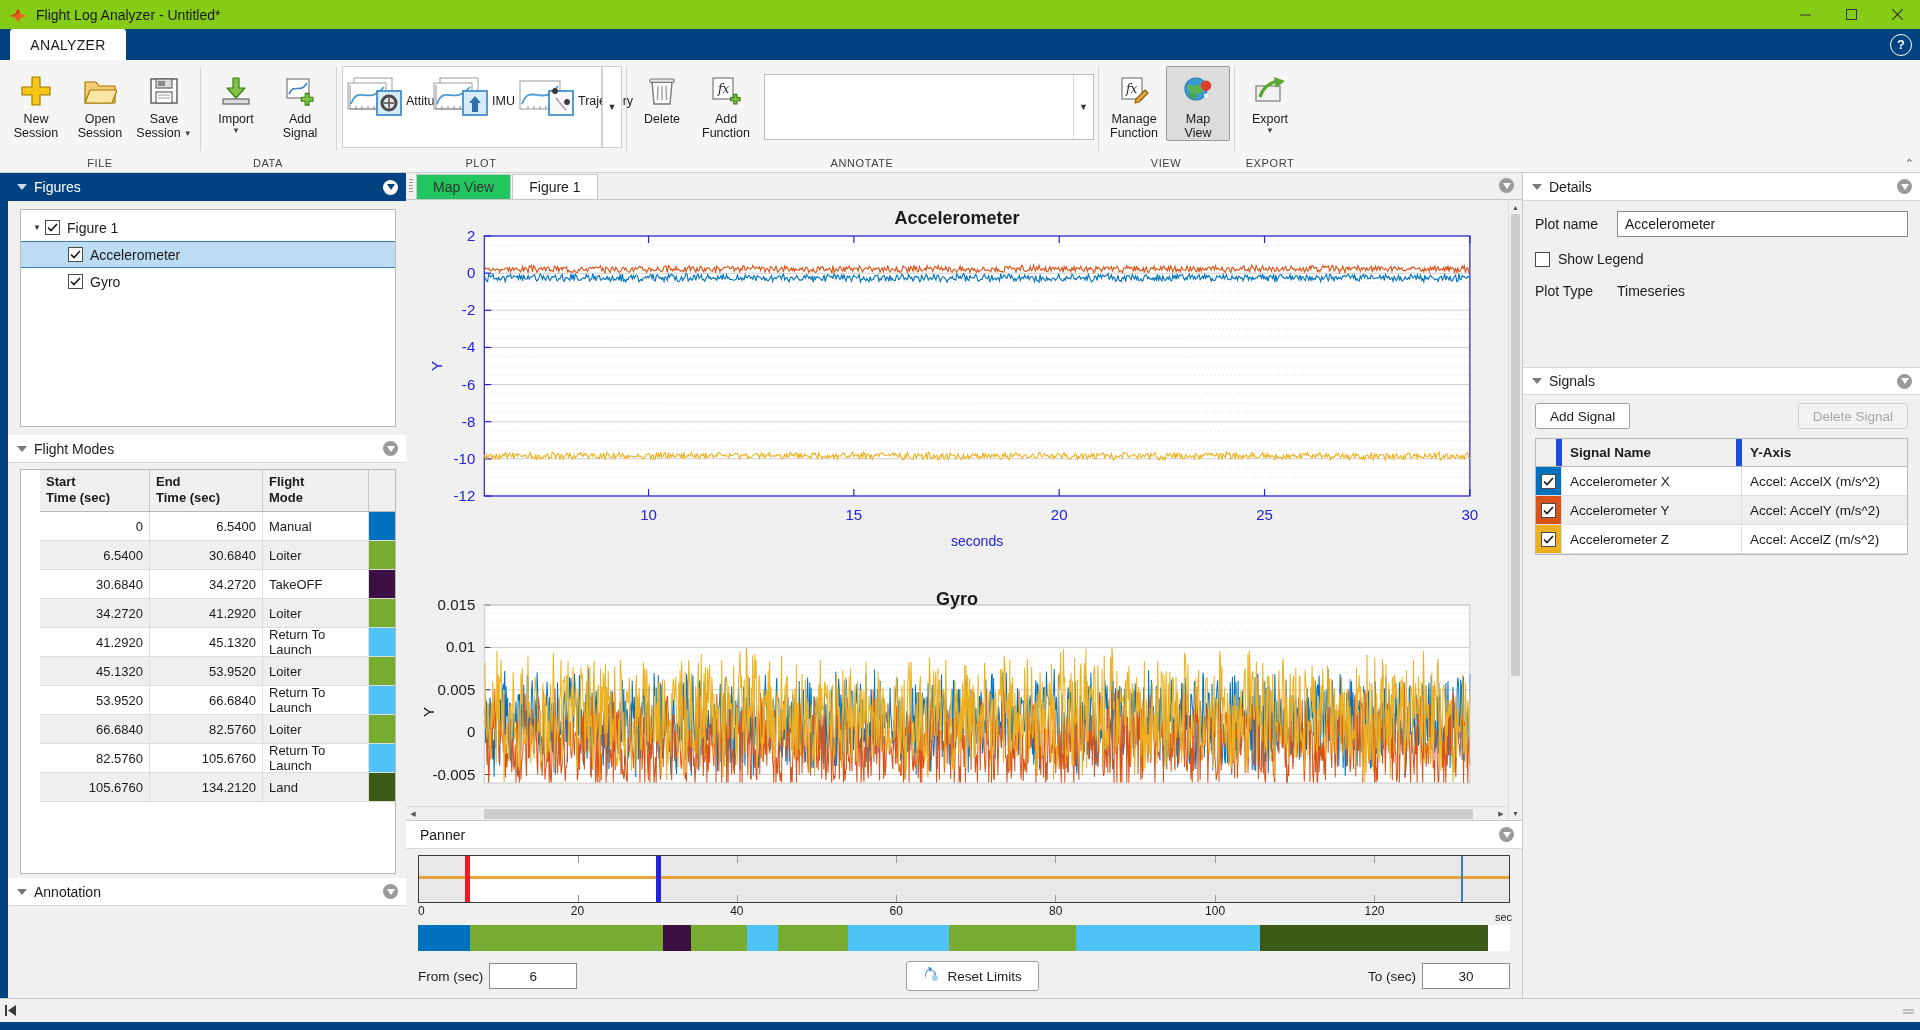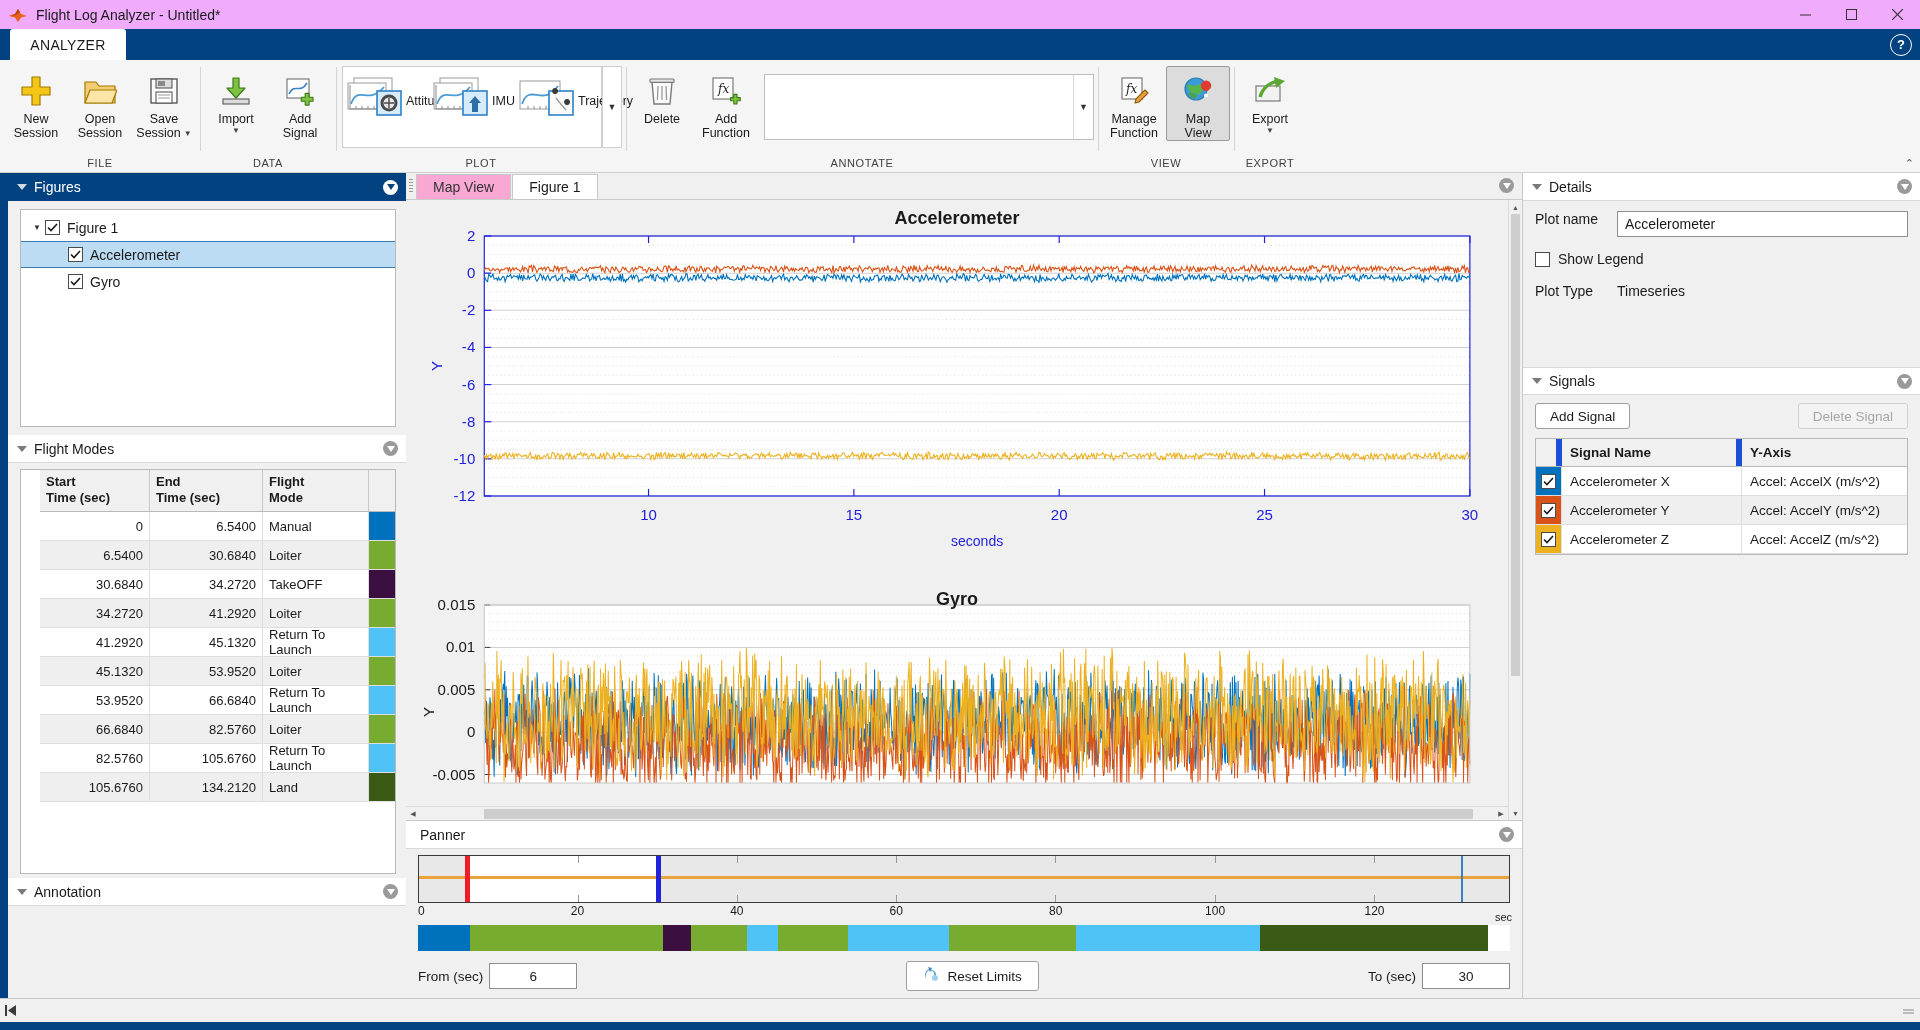--- a/index.html
+++ b/index.html
@@ -9,21 +9,21 @@
     overflow: hidden;
     font-family: "Liberation Sans", sans-serif;
     font-size: 13px;
     color: #1a1a1a;
     background: #f0f0f0;
   }
   .app { width: 1920px; height: 1030px; display: flex; flex-direction: column; background:#f0f0f0; }
 
   
   .titlebar {
-    height: 29px; background: #f0abfc; display: flex; align-items: center;
+    height: 29px; background: #84cc16; display: flex; align-items: center;
     border-bottom: 0px solid #ddd; flex: 0 0 29px;
   }
   .titlebar .appicon { width: 26px; height: 20px; margin-left: 8px; position: relative; }
   .titlebar .appicon svg { display:block; }
   .titlebar .title { font-size: 14px; color: #1a1a1a; margin-left: 2px; }
   .titlebar .spacer { flex: 1; }
   .winbtn { width: 46px; height: 29px; display:flex; align-items:center; justify-content:center; }
   .winbtn svg { display:block; }
 
   
@@ -136,21 +136,21 @@
   .annot-body { flex:1; background:#f0f0f0; }
 
   
   .center { flex: 1; display:flex; flex-direction:column; min-width:0; background:#f0f0f0; }
   .tabbar { height: 27px; background:#f0f0f0; display:flex; align-items:flex-end; flex:0 0 27px;
      border-bottom:1px solid #c8c8c8; position:relative; }
   .grip { width: 10px; height: 27px; display:flex; align-items:center; justify-content:center; }
   .grip span { display:block; width:4px; height:13px;
      background: repeating-linear-gradient(to bottom,#9a9a9a 0 1px,transparent 1px 3px); }
   .dtab { height: 25px; padding: 0 16px; display:flex; align-items:center; font-size:14px;
-     background:#f9a8d4; border:1px solid #c8c8c8; border-bottom:none; color:#333; margin-right:1px; }
+     background:#22c55e; border:1px solid #c8c8c8; border-bottom:none; color:#333; margin-right:1px; }
   .dtab.active { background:#ffffff; color:#1a1a1a; }
   .tabbar .rightact { margin-left:auto; padding-right: 8px; display:flex; align-items:center; height:27px; }
 
   .figarea { flex:1; display:flex; min-height:0; background:#ffffff; position:relative; }
   .plots { flex:1; display:flex; flex-direction:column; min-width:0; background:#f0f0f0; }
   .chartcell { position:relative; }
   .chart-title { position:absolute; width:100%; text-align:center; font-size:18px; font-weight:bold; color:#1a1a1a; }
   .vscroll { width: 14px; flex:0 0 14px; background:#f0f0f0; border-left:1px solid #dcdcdc;
      display:flex; flex-direction:column; }
   .vscroll .arr { height: 14px; display:flex; align-items:center; justify-content:center; font-size:7px; color:#555; }
@@ -181,21 +181,21 @@
   .limitsrow .lab { font-size:13.5px; }
   .tinput { width: 88px; height: 26px; border:1px solid #8d8d8d; background:#fff; margin-left:6px;
      display:flex; align-items:center; justify-content:center; font-size:13.5px; }
   .resetbtn { height: 30px; padding: 0 16px; border:1px solid #a0a0a0; border-radius:3px; background:#fff;
      display:flex; align-items:center; gap:7px; font-size:13.5px; }
 
   
   .rightpanel { width: 398px; flex:0 0 398px; display:flex; flex-direction:column;
      background:#f0f0f0; border-left:1px solid #c8c8c8; }
   .details-body { flex:0 0 166px; padding: 10px 12px 0 12px; }
-  .frow { display:flex; align-items:flex-start; margin-bottom: 14px; }
+  .frow { display:flex; align-items:center; margin-bottom: 14px; }
   .frow .lab { font-size:14px; width: 82px; }
   .tbox { flex:1; height: 26px; border:1px solid #8d8d8d; background:#fff; display:flex; align-items:center;
      padding-left: 7px; font-size:14px; }
   .ckrow { display:flex; align-items:center; margin-bottom: 16px; }
   .ckrow .lbl { margin-left:8px; font-size:14px; }
   .signals-body { flex:1; padding: 8px 12px 10px 12px; display:flex; flex-direction:column; min-height:0; }
   .sigbtns { display:flex; align-items:center; margin-bottom: 9px; }
   .btn { height: 26px; padding: 0 14px; border:1px solid #a0a0a0; border-radius:3px; background:#fff;
      display:flex; align-items:center; font-size:13.5px; }
   .btn.disabled { color:#a6a6a6; border-color:#cfcfcf; background:#f3f3f3; }

